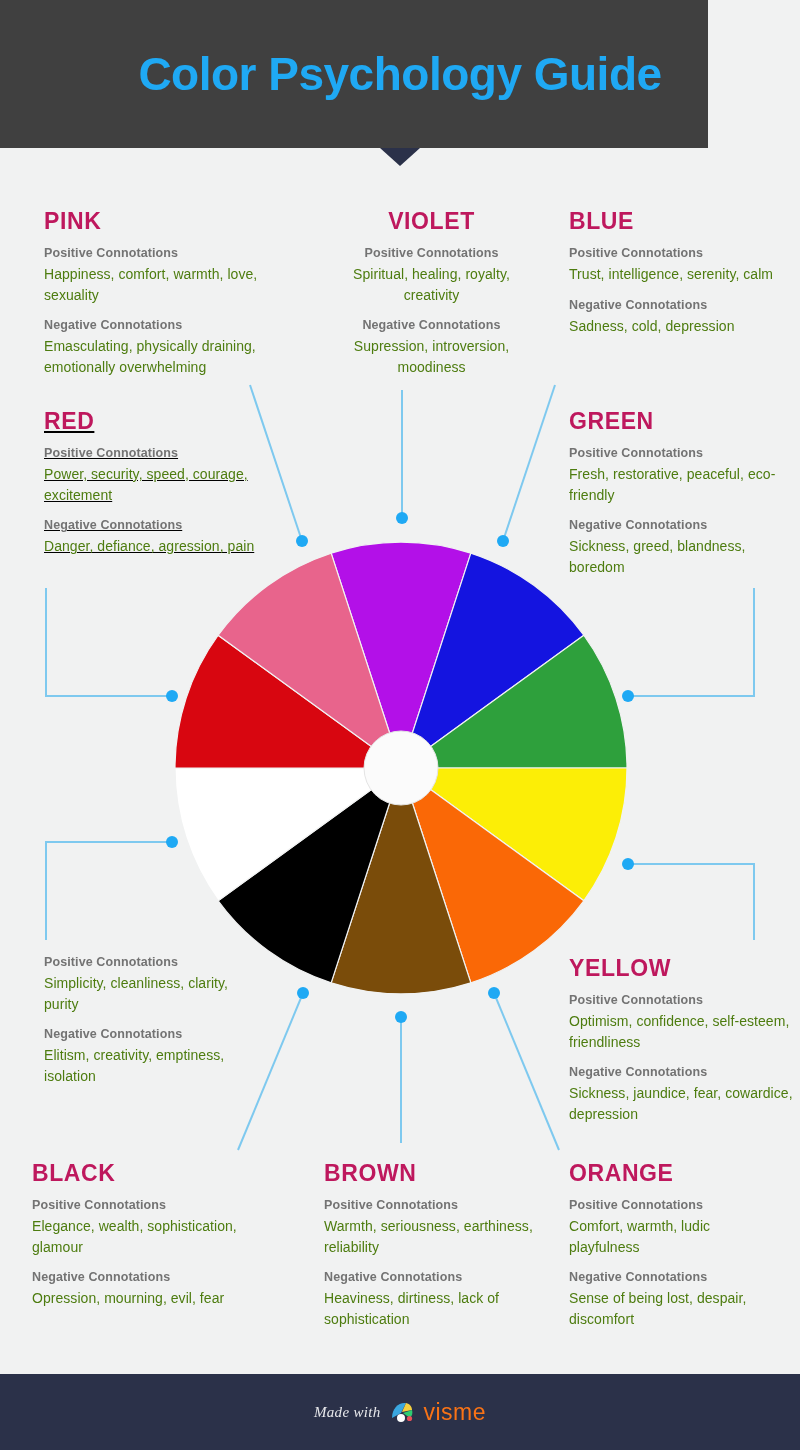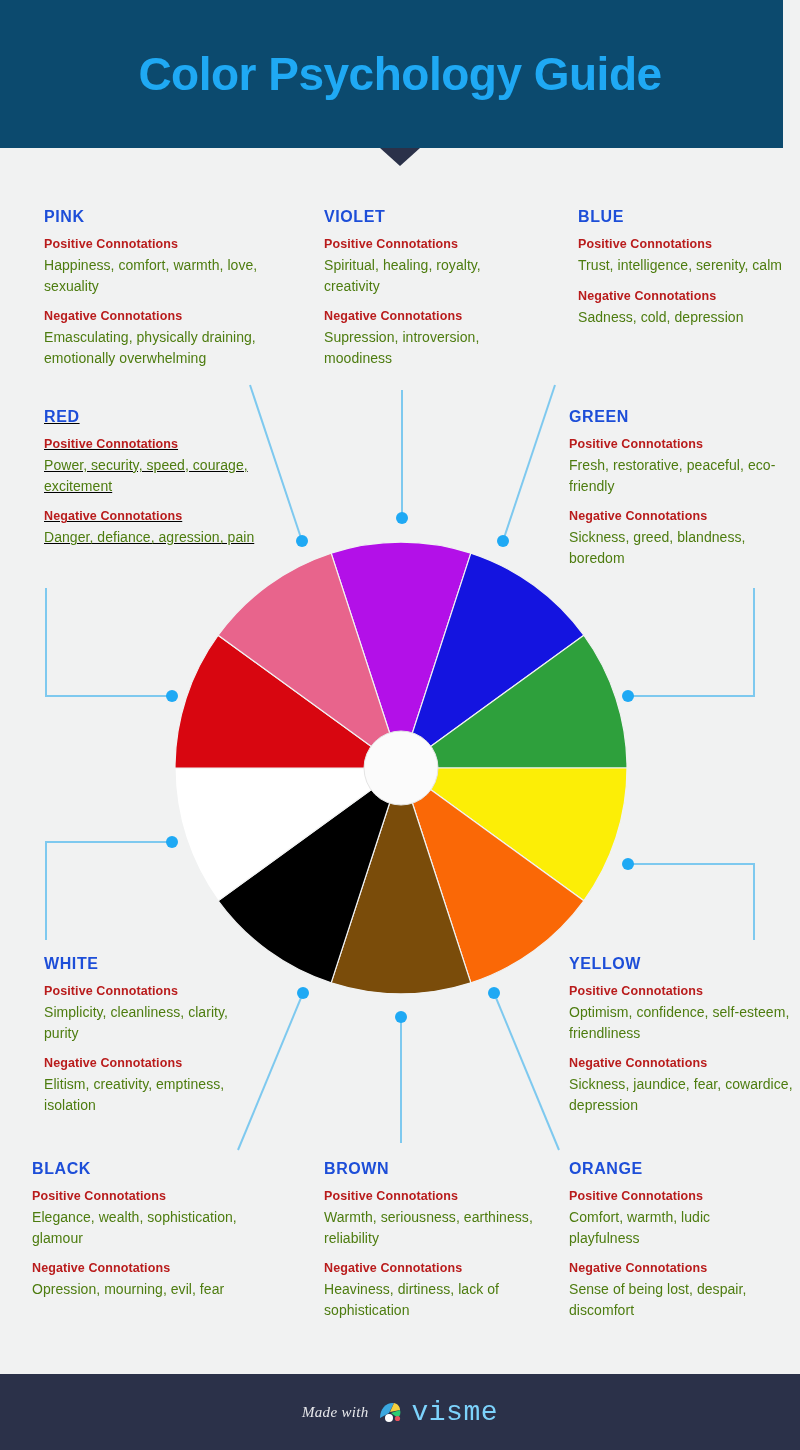--- a/index.html
+++ b/index.html
@@ -19,23 +19,23 @@
     width: 800px;
     height: 1450px;
     background: #f1f2f2;
     overflow: hidden;
   }
 
   
   .header {
     position: absolute;
     left: 0; top: 0;
-    width: 783px;
+    width: 708px;
     height: 148px;
-    background: #0c4a6e;
+    background: #404040;
   }
   .header-title {
     position: absolute;
     left: 0; top: 0;
     width: 800px;
     line-height: 148px;
     text-align: center;
     color: #1fa9f4;
     font-size: 46px;
     font-weight: bold;
@@ -80,41 +80,41 @@
   .visme-logo {
     display: flex;
     align-items: center;
     gap: 7px;
   }
   .visme-mark {
     position: relative;
     width: 26px; height: 24px;
   }
   .visme-word {
-    color: #7dd3fc;
-    font-size: 28px;
+    color: #f97316;
+    font-size: 23px;
     letter-spacing: 0.5px;
-    font-family: Liberation Mono, monospace;
+    font-family: Liberation Sans, sans-serif;
   }
 
   
   .block {
     position: absolute;
     width: 215px;
   }
   .block .color-name {
-    color: #1d4ed8;
-    font-size: 16px;
+    color: #be185d;
+    font-size: 23px;
     font-weight: bold;
     letter-spacing: 0.6px;
     margin: 0 0 11px 0;
     font-family: "Liberation Sans", sans-serif;
   }
   .conn-head {
-    color: #b91c1c;
+    color: #737373;
     font-size: 12.5px;
     font-weight: bold;
     margin: 0 0 4px 0;
     letter-spacing: 0.1px;
   }
   .conn-body {
     color: #4d7c0f;
     font-size: 14px;
     line-height: 1.48;
     margin: 0 0 13px 0;
@@ -217,29 +217,29 @@
   </div>
 
   <div class="block w-wide" style="left:44px; top:208px;">
     <div class="color-name">PINK</div>
     <div class="conn-head">Positive Connotations</div>
     <div class="conn-body">Happiness, comfort, warmth, love, sexuality</div>
     <div class="conn-head">Negative Connotations</div>
     <div class="conn-body last">Emasculating, physically draining, emotionally overwhelming</div>
   </div>
 
-  <div class="block" style="left:324px; top:208px;">
+  <div class="block" style="left:324px; top:208px;text-align:center;">
     <div class="color-name">VIOLET</div>
     <div class="conn-head">Positive Connotations</div>
     <div class="conn-body">Spiritual, healing, royalty, creativity</div>
     <div class="conn-head">Negative Connotations</div>
     <div class="conn-body last">Supression, introversion, moodiness</div>
   </div>
 
-  <div class="block" style="left:569px; top:208px;margin-left:9px;">
+  <div class="block" style="left:569px; top:208px;">
     <div class="color-name">BLUE</div>
     <div class="conn-head">Positive Connotations</div>
     <div class="conn-body">Trust, intelligence, serenity, calm</div>
     <div class="conn-head">Negative Connotations</div>
     <div class="conn-body last">Sadness, cold, depression</div>
   </div>
 
   <div class="block" style="left:44px; top:408px;text-decoration:underline;">
     <div class="color-name">RED</div>
     <div class="conn-head">Positive Connotations</div>
@@ -250,21 +250,20 @@
 
   <div class="block" style="left:569px; top:408px;">
     <div class="color-name">GREEN</div>
     <div class="conn-head">Positive Connotations</div>
     <div class="conn-body">Fresh, restorative, peaceful, eco-friendly</div>
     <div class="conn-head">Negative Connotations</div>
     <div class="conn-body last">Sickness, greed, blandness, boredom</div>
   </div>
 
   <div class="block" style="left:44px; top:955px;">
-    <div class="color-name">WHITE</div>
     <div class="conn-head">Positive Connotations</div>
     <div class="conn-body">Simplicity, cleanliness, clarity, purity</div>
     <div class="conn-head">Negative Connotations</div>
     <div class="conn-body last">Elitism, creativity, emptiness, isolation</div>
   </div>
 
   <div class="block w-wide" style="left:569px; top:955px;">
     <div class="color-name">YELLOW</div>
     <div class="conn-head">Positive Connotations</div>
     <div class="conn-body">Optimism, confidence, self-esteem, friendliness</div>

